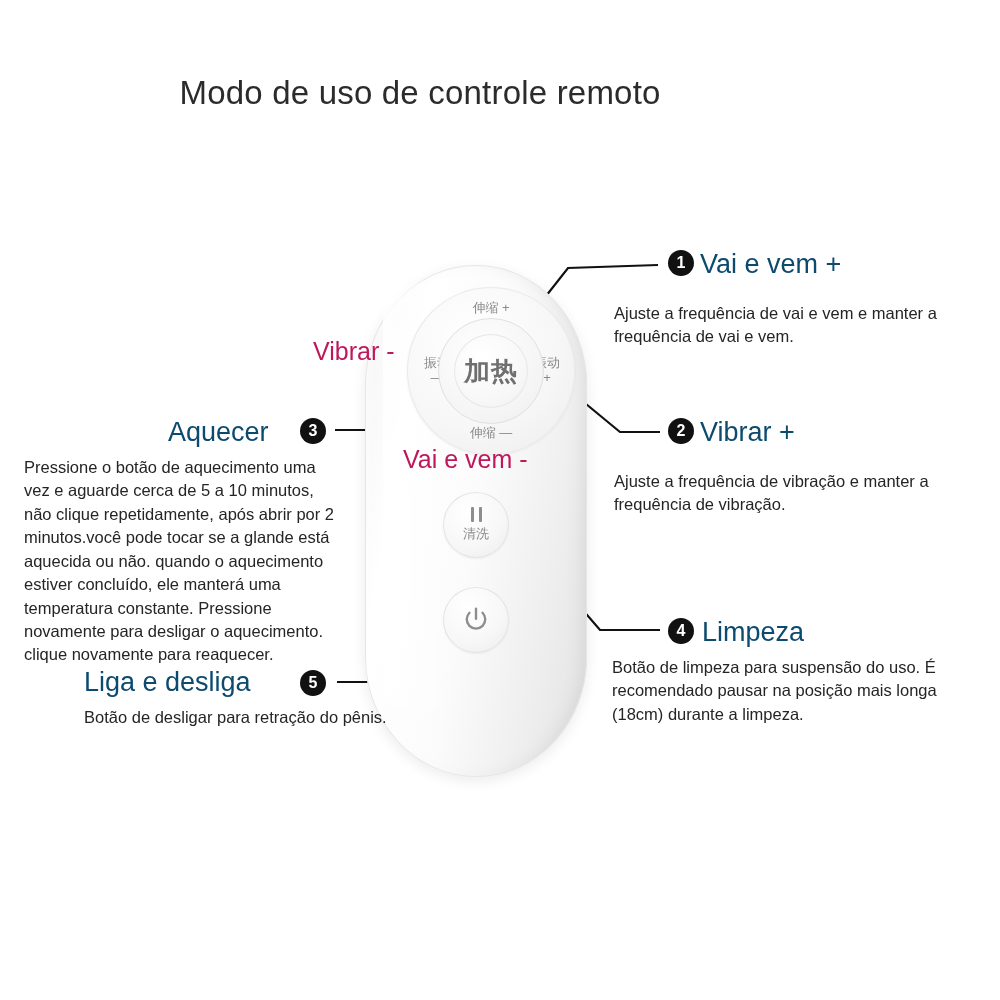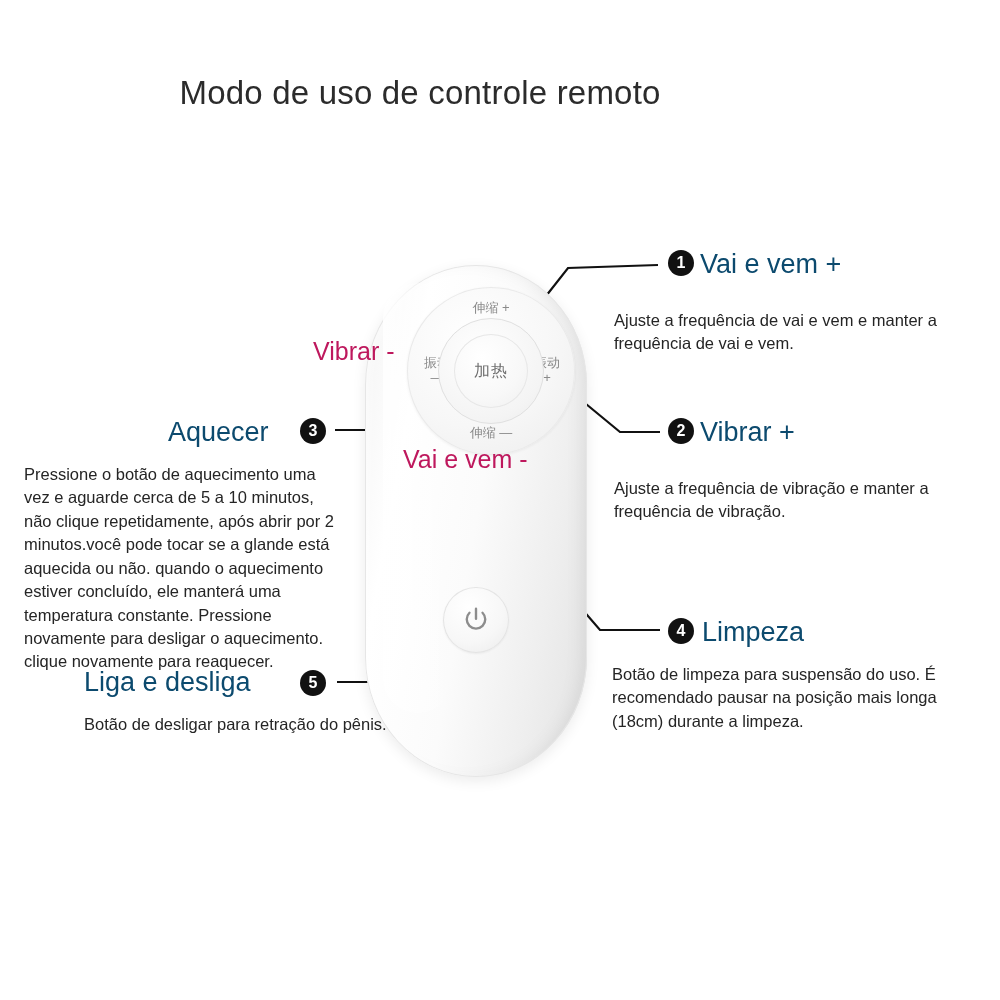--- a/index.html
+++ b/index.html
@@ -88,23 +88,23 @@
     width: 74px;
     height: 74px;
     border-radius: 50%;
     background: radial-gradient(circle at 38% 32%, #ffffff 0%, #f8f8f8 60%, #efefef 100%);
     box-shadow: inset 0 0 0 1px #e7e7e7;
     display: flex;
     align-items: center;
     justify-content: center;
   }
   .dial-center-label {
-    font-size: 16px;
+    font-size: 26px;
     color: #6f6f6f;
-    font-weight: 400;
+    font-weight: 700;
     letter-spacing: 1px;
   }
 
   .dial-label {
     position: absolute;
     color: #8a8a8a;
     font-size: 13px;
     text-align: center;
     line-height: 1.15;
     white-space: pre-line;
@@ -180,21 +180,20 @@
     position: absolute;
     font-size: 27px;
     color: #0c4a6e;
     white-space: nowrap;
   }
   .callout-body {
     position: absolute;
     font-size: 16.5px;
     line-height: 1.42;
     color: #252525;
-    margin-top: 7px;
   }
   .plain-label {
     position: absolute;
     font-size: 25px;
     color: #be185d;
     white-space: nowrap;
   }
 
   
   svg.leaders {
@@ -236,20 +235,27 @@
     <div class="dial-label left">振动
 —</div>
     <div class="dial-label right">振动
 +</div>
     <div class="dial-ring"></div>
     <div class="dial-center">
       <span class="dial-center-label">加热</span>
     </div>
   </div>
 
+  <div class="btn-circle btn-clean">
+    <div class="pause-glyph">
+      <span></span>
+        <span></span>
+    </div>
+    <div class="btn-clean-label">清洗</div>
+  </div>
 
   <div class="btn-circle btn-power">
     <svg class="power-glyph" viewBox="0 0 24 24" fill="none" stroke="#8d8d8d" stroke-width="1.9" stroke-linecap="round">
       <path d="M12 3 L12 11"></path>
       <path d="M6.8 6.2 A7.4 7.4 0 1 0 17.2 6.2"></path>
     </svg>
   </div>
 
   <div class="marker" style="left:668px; top:250px;">1</div>
   <div class="callout-title" style="left:700px; top:249px;">Vai e vem +</div>

